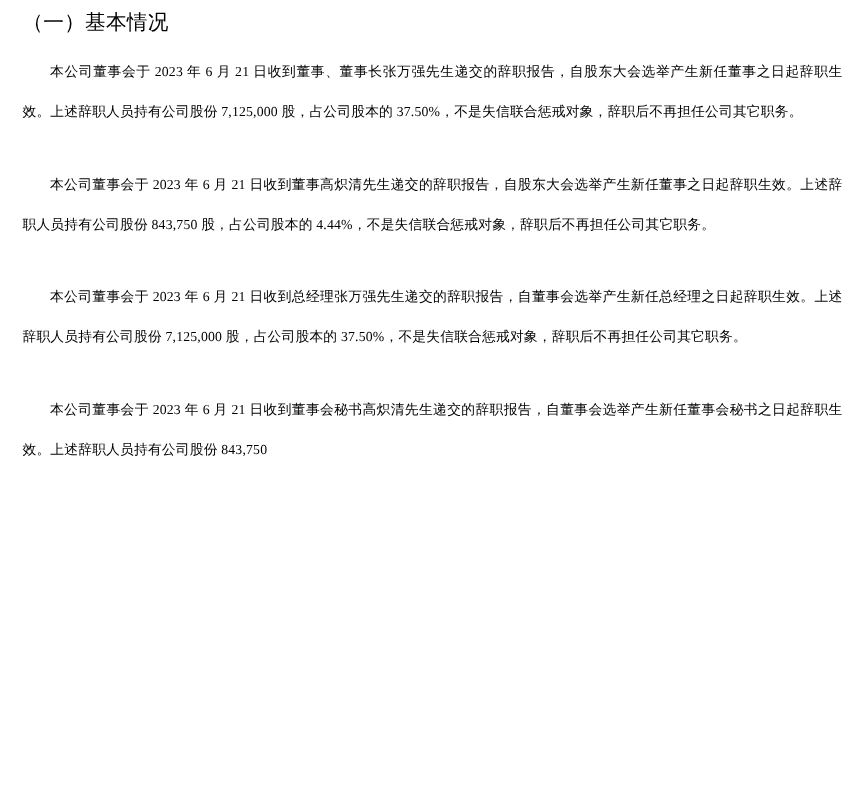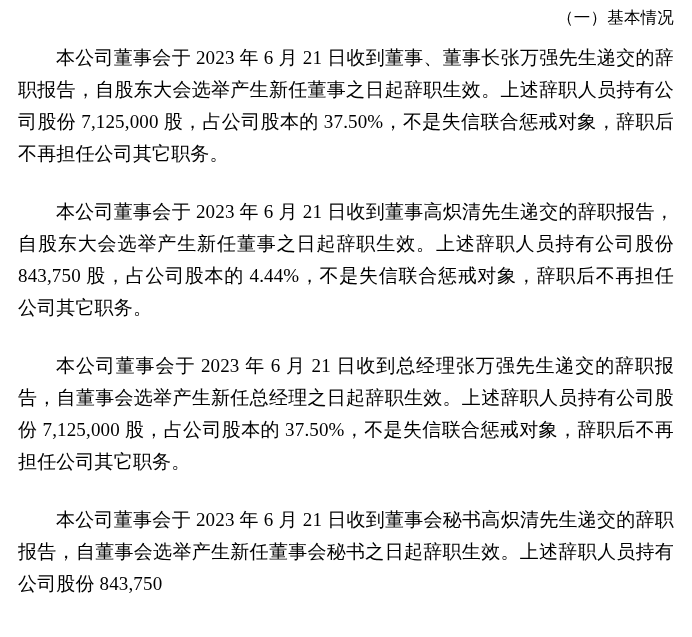--- a/index.html
+++ b/index.html
@@ -19,24 +19,24 @@
     height: 637px;
     box-sizing: border-box;
     padding: 4px 18px 0 18px;
     position: relative;
   }
   .section-heading {
     font-size: 16.5px;
     line-height: 28px;
     margin: 0 0 10px 0;
     letter-spacing: 0.2px;
-    text-align: right;
+    text-align: left;
   }
   .para {
-    font-size: 19px;
+    font-size: 11px;
     line-height: 32px;
     margin: 0 0 26px 0;
     text-align: justify;
     text-justify: inter-ideograph;
     text-indent: 2em;
     letter-spacing: 0.15px;
   }
   .para.last {
     margin-bottom: 0;
   }

